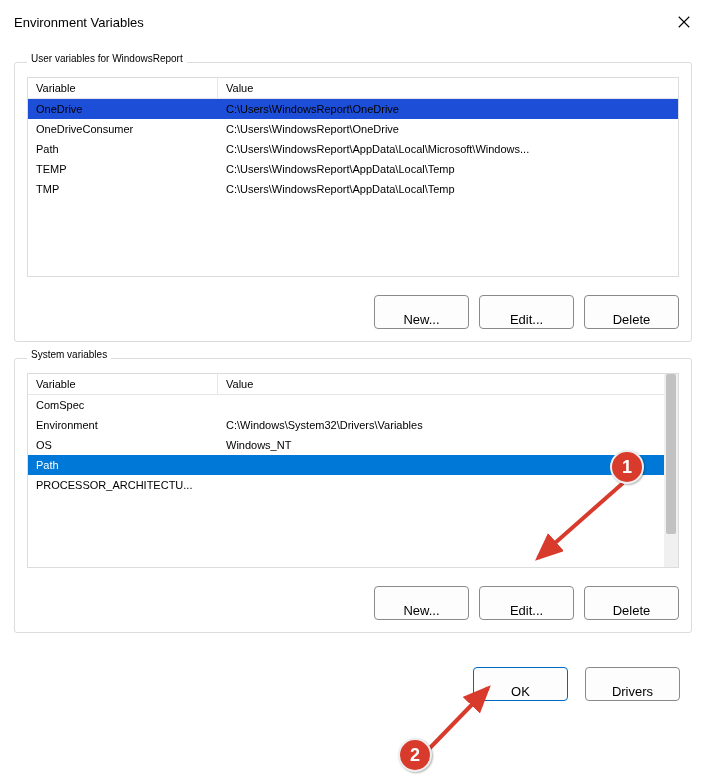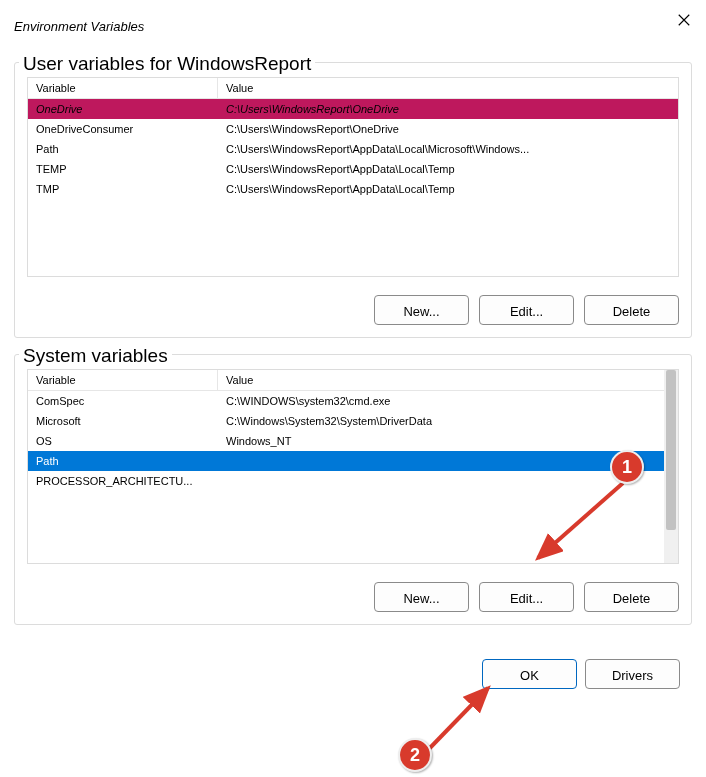--- a/index.html
+++ b/index.html
@@ -8,47 +8,46 @@
       font-size: 13px;
       background: #fff;
       width: 706px;
       height: 777px;
       position: relative;
       overflow: hidden;
     }
     .titlebar {
       display: flex;
       justify-content: space-between;
-      align-items: flex-end;
+      align-items: center;
       padding: 10px 8px 6px 14px;
       height: 40px;
-      font-style: italic;
     }
     .titlebar-title { font-size: 13px; color: #000; }
     .close-btn {
       width: 28px; height: 28px;
       display: flex; align-items: center; justify-content: center;
       cursor: pointer;
     }
     .close-btn svg { width: 14px; height: 14px; }
     .content { padding: 6px 14px 14px 14px; }
     .group {
       border: 1px solid #dcdcdc;
       border-radius: 3px;
       margin-top: 16px;
       padding: 14px 12px 12px 12px;
       position: relative;
     }
     .group-label {
       position: absolute;
       top: -10px;
-      left: 4px;
+      left: 12px;
       background: #fff;
       padding: 0 4px;
-      font-size: 19px;
+      font-size: 10px;
       color: #000;
     }
     .list-block {
       border: 1px solid #dcdcdc;
       background: #fff;
     }
     .list-block.user { height: 200px; }
     .list-block.sys  { height: 195px; position: relative; overflow: hidden; }
     .list-header, .list-row {
       display: flex;
@@ -57,43 +56,43 @@
     .col-var   { width: 190px; padding: 4px 8px; white-space: nowrap; overflow: hidden; text-overflow: ellipsis; }
     .col-value { flex: 1;      padding: 4px 8px; white-space: nowrap; overflow: hidden; text-overflow: ellipsis; }
     .list-header .col-var,
     .list-header .col-value {
       border-right: 1px solid #e6e6e6;
       border-bottom: 1px solid #e6e6e6;
       background: #fff;
     }
     .list-header .col-value { border-right: none; }
     .list-rows { overflow: hidden; }
-    .list-row.alt { background: #be185d; font-style: italic; }
+    .list-row.alt { background: #1d4ed8; }
     .list-row.sel { background: #0078d7; color: #fff; }
     .btn-row {
       display: flex;
       justify-content: flex-end;
       gap: 10px;
       margin-top: 18px;
     }
     .btn {
       min-width: 95px;
       height: 30px;
       border: 1px solid #8a8a8a;
       background: #fdfdfd;
       border-radius: 4px;
       font-size: 13px;
       cursor: pointer;
-      padding: 8px 14px;
+      padding: 16px 14px;
     }
     .btn.primary { border-color: #0067c0; }
     .dlg-btn-row {
       display: flex;
       justify-content: flex-end;
-      gap: 8px;
+      gap: 17px;
       padding: 20px 26px 18px 0;
     }
     .sys-scrollbar {
       position: absolute; right: 0; top: 0; bottom: 0; width: 14px;
       background: #f0f0f0;
     }
     .sys-scrollbar-thumb {
       position: absolute; left: 2px; right: 2px; top: 0; height: 160px;
       background: #c2c2c2; border-radius: 2px;
     }
@@ -169,25 +168,24 @@
     <span class="group-label">System variables</span>
 
     <div class="list-block sys">
       <div class="list-header">
         <div class="col-var">Variable</div>
         <div class="col-value">Value</div>
       </div>
       <div class="list-rows">
         <div class="list-row">
           <div class="col-var">ComSpec</div>
-          <div class="col-value">C:\WINDOWS\system32\cmd.exe</div>
-        </div>
-        <div class="list-row">
-          <div class="col-var">Microsoft</div>
-          <div class="col-value">C:\Windows\System32\System\DriverData</div>
+        </div>
+        <div class="list-row">
+          <div class="col-var">Environment</div>
+          <div class="col-value">C:\Windows\System32\Drivers\Variables</div>
         </div>
         <div class="list-row">
           <div class="col-var">OS</div>
           <div class="col-value">Windows_NT</div>
         </div>
         <div class="list-row sel">
           <div class="col-var">Path</div>
         </div>
         <div class="list-row">
         </div>

